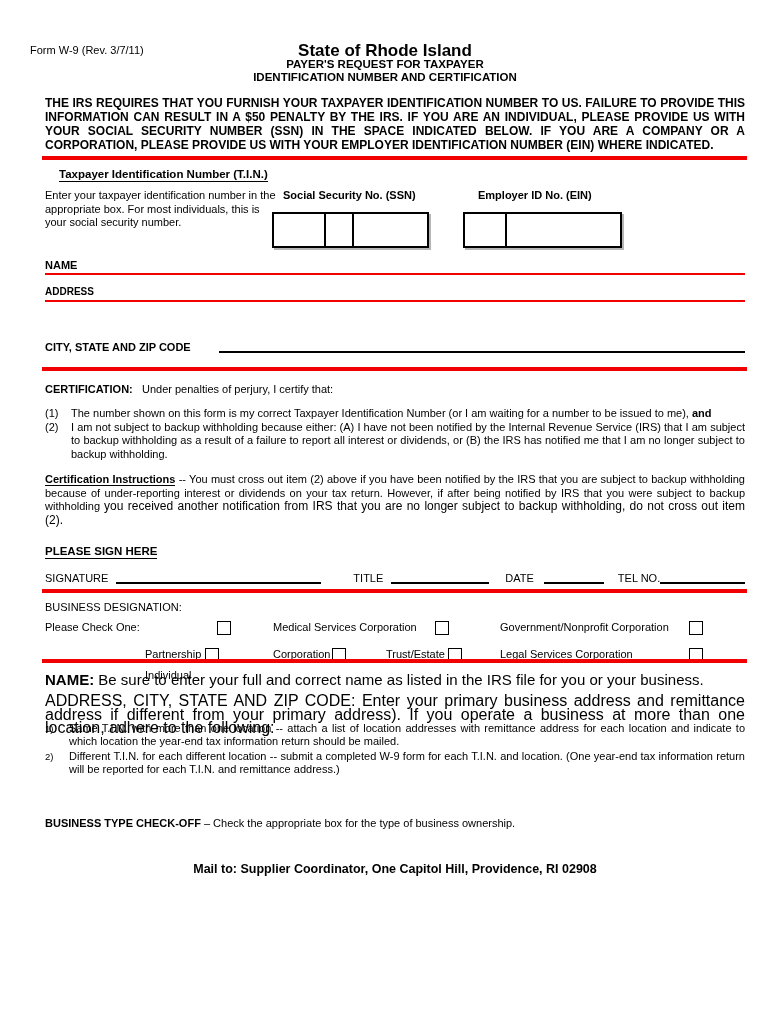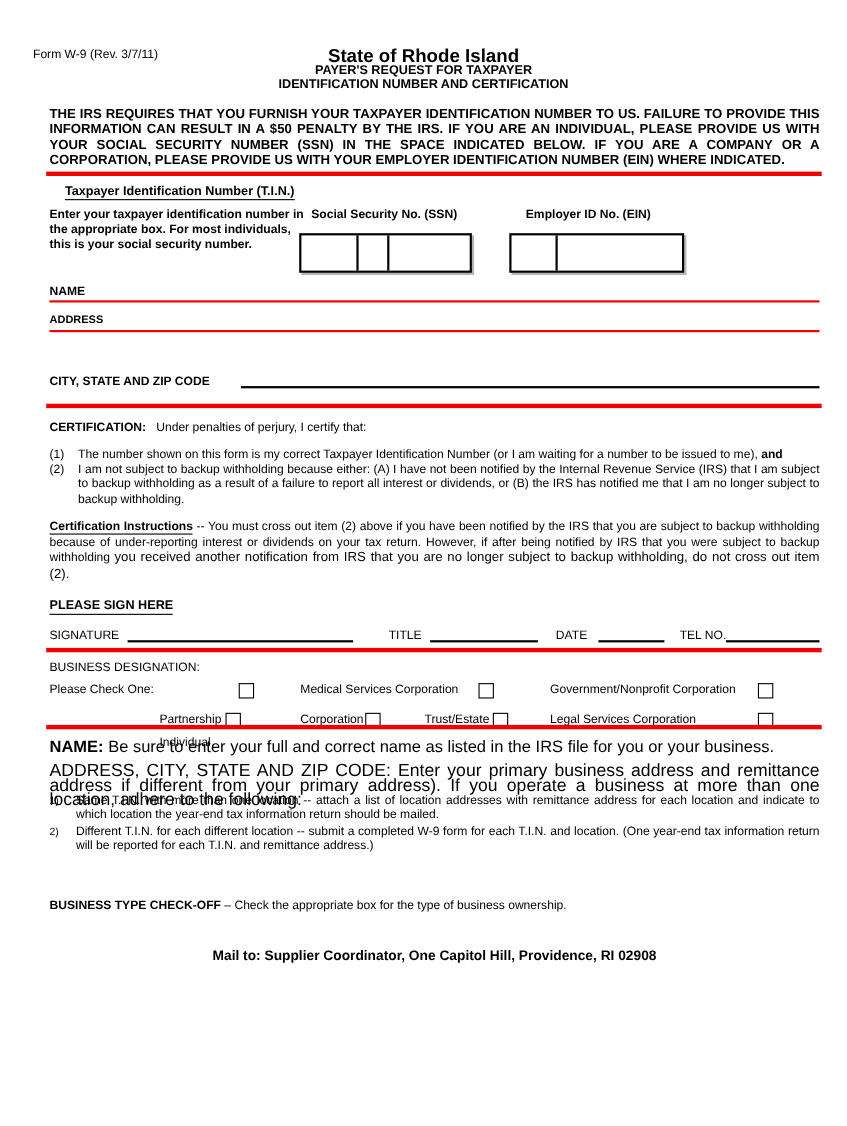--- a/index.html
+++ b/index.html
@@ -34,21 +34,21 @@
     <div class="b" style="font-size:17px;">State of Rhode Island</div>
     <div class="b" style="font-size:11.5px;">PAYER'S REQUEST FOR TAXPAYER</div>
     <div class="b" style="font-size:11.5px;">IDENTIFICATION NUMBER AND CERTIFICATION</div>
   </div>
 
   <div class="abs b just" style="left:45px;top:96px;width:700px;font-size:12px;line-height:14px;">THE IRS REQUIRES THAT YOU FURNISH YOUR TAXPAYER IDENTIFICATION NUMBER TO US.  FAILURE TO PROVIDE THIS INFORMATION CAN RESULT IN A $50 PENALTY BY THE IRS.  IF YOU ARE AN INDIVIDUAL, PLEASE PROVIDE US WITH YOUR SOCIAL SECURITY NUMBER (SSN) IN THE SPACE INDICATED BELOW.  IF YOU ARE A COMPANY OR A CORPORATION, PLEASE PROVIDE US WITH YOUR EMPLOYER IDENTIFICATION NUMBER (EIN) WHERE INDICATED.</div>
 
   <div class="redline" style="top:156px;"></div>
 
   <div class="abs b" style="left:59px;top:168px;font-size:11.5px;border-bottom:1.6px solid #000;padding-bottom:1px;">Taxpayer Identification Number (T.I.N.)</div>
-  <div class="abs" style="left:45px;top:189px;width:238px;font-size:11px;line-height:13.5px;font-weight:bold;">Enter your taxpayer identification number in the appropriate box.  For most individuals, this is your social security number.</div>
+  <div class="abs" style="left:45px;top:189px;width:238px;font-size:11px;line-height:13.5px;">Enter your taxpayer identification number in the appropriate box.  For most individuals, this is your social security number.</div>
   <div class="abs b" style="left:283px;top:189px;font-size:11px;">Social Security No. (SSN)</div>
   <div class="abs b" style="left:478px;top:189px;font-size:11px;">Employer ID No. (EIN)</div>
 
   <div class="tinbox" style="left:272px;top:212px;width:153px;height:32px;">
     <div class="tincell" style="width:50px;"></div>
     <div class="tindiv"></div>
     <div class="tincell" style="width:26px;"></div>
     <div class="tindiv"></div>
     <div class="tincell" style="flex:1;"></div>
   </div>

